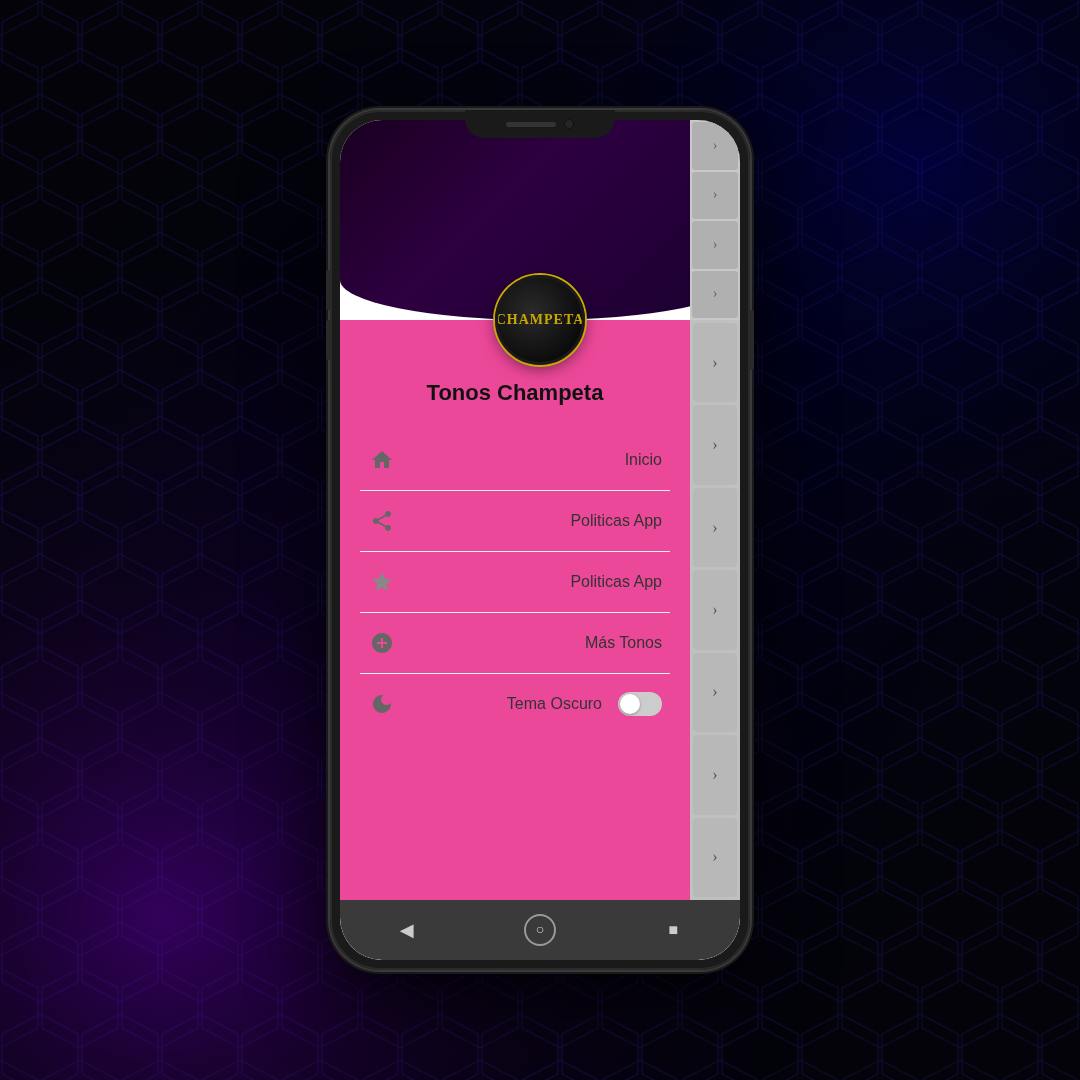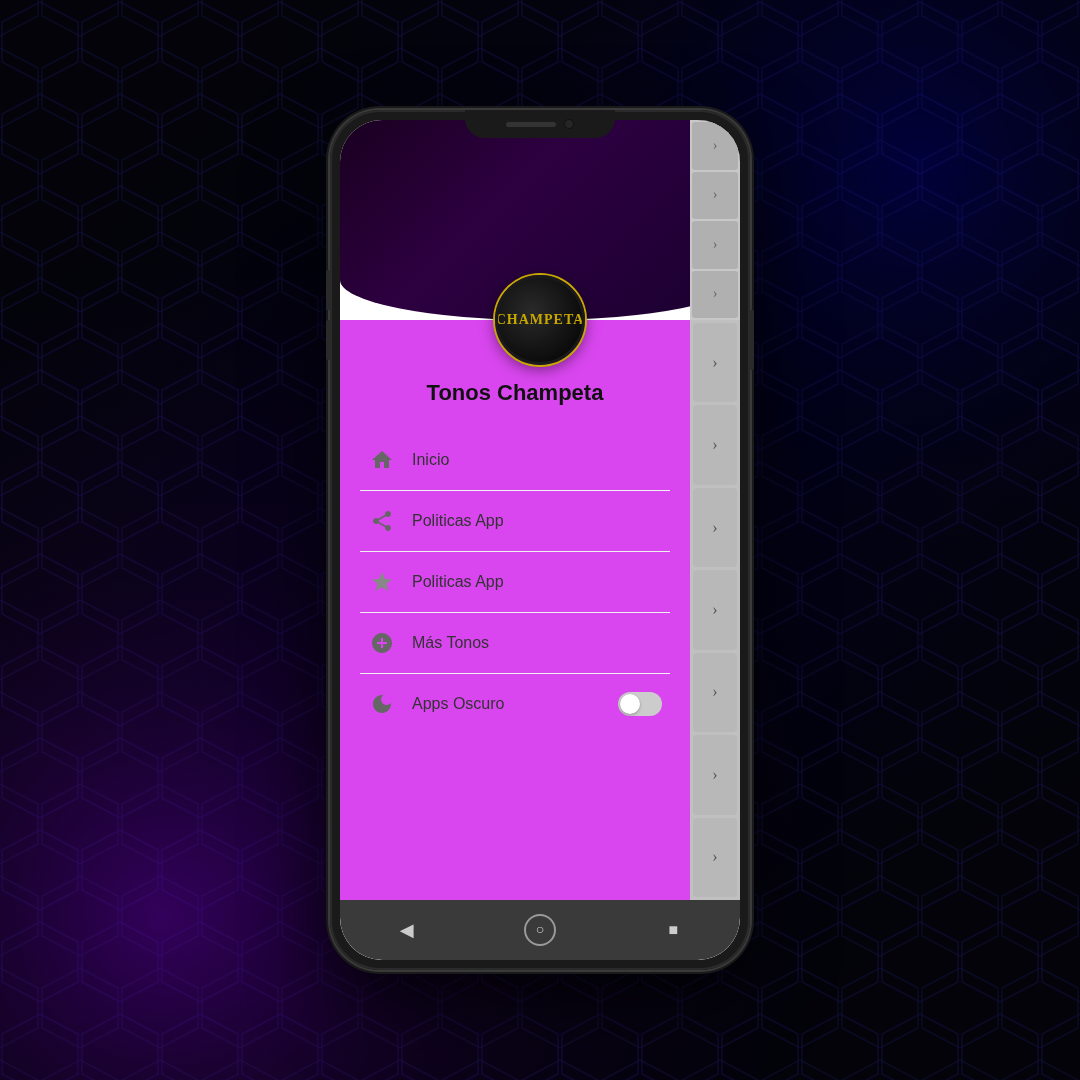--- a/index.html
+++ b/index.html
@@ -169,21 +169,21 @@
       font-size: 14px;
       font-weight: bold;
       letter-spacing: 1px;
       text-align: right;
       font-family: serif;
     }
 
     
     .menu-content {
       flex: 1;
-      background: #d946ef;
+      background: #ec4899;
       padding-top: 60px;
       overflow-y: auto;
       padding-right: 50px;
     }
 
     .app-title {
       text-align: center;
       font-size: 22px;
       font-weight: bold;
       color: #111;
@@ -196,20 +196,21 @@
       padding: 0 20px;
     }
 
     .menu-item {
       display: flex;
       align-items: center;
       padding: 16px 8px;
       border-bottom: 1px solid #f0f0f0;
       cursor: pointer;
       gap: 16px;
+      text-align: right;
     }
 
     .menu-item:last-child {
       border-bottom: none;
     }
 
     .menu-icon {
       width: 28px;
       height: 28px;
       display: flex;
@@ -434,21 +435,21 @@
             <span class="menu-label">Más Tonos</span>
           </li>
 
           <li class="menu-item">
             <span class="menu-icon">
               <svg class="icon-svg" viewBox="0 0 24 24" xmlns="http://www.w3.org/2000/svg">
                 <path d="M20 8.69V4h-4.69L12 .69 8.69 4H4v4.69L.69 12 4 15.31V20h4.69L12 23.31 15.31 20H20v-4.69L23.31 12 20 8.69zM12 18c-3.31 0-6-2.69-6-6s2.69-6 6-6 6 2.69 6 6-2.69 6-6 6zm0-10c-2.21 0-4 1.79-4 4s1.79 4 4 4 4-1.79 4-4-1.79-4-4-4z" fill="none"></path>
                 <path d="M12 3c-4.97 0-9 4.03-9 9s4.03 9 9 9 9-4.03 9-9c0-.46-.04-.92-.1-1.36-.98 1.37-2.58 2.26-4.4 2.26-2.98 0-5.4-2.42-5.4-5.4 0-1.81.89-3.42 2.26-4.4-.44-.06-.9-.1-1.36-.1z" fill="#666"></path>
               </svg>
             </span>
-            <span class="menu-label">Apps Oscuro</span>
+            <span class="menu-label">Tema Oscuro</span>
             <div class="toggle-container">
               <div class="toggle">
                 <div class="toggle-knob"></div>
               </div>
             </div>
           </li>
 
         </ul>
       </div>
 

